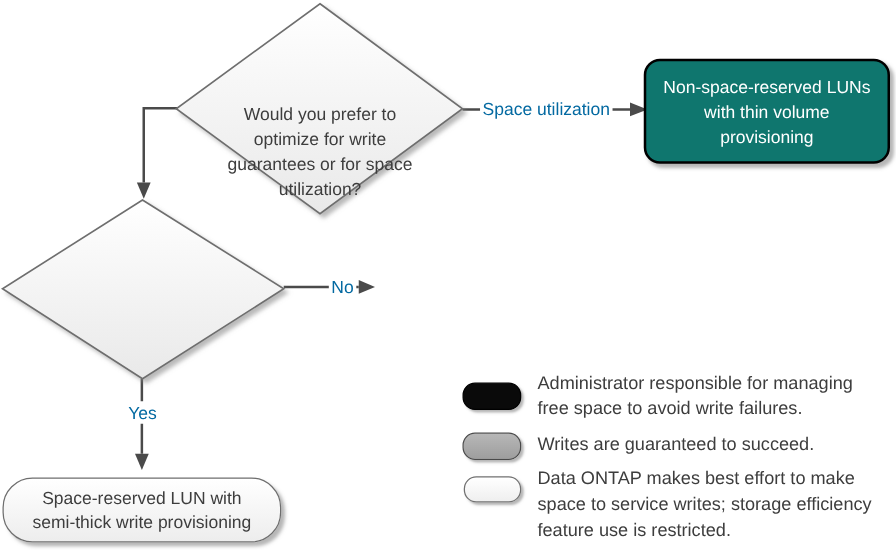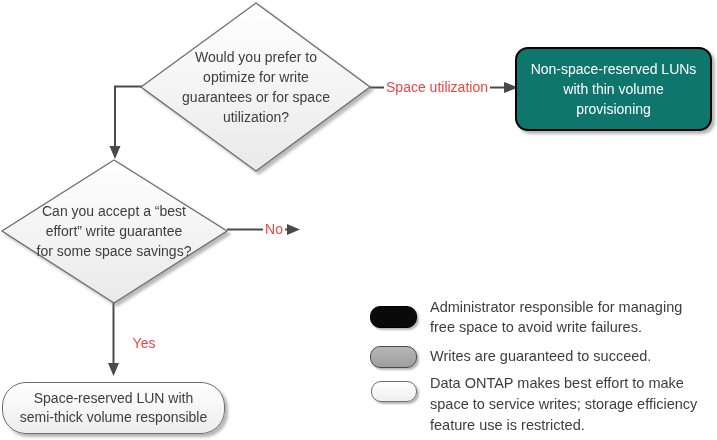--- a/index.html
+++ b/index.html
@@ -6,21 +6,21 @@
   .canvas{
     position:relative;width:717px;height:440px;background:#ffffff;overflow:hidden;
     font-family:"Liberation Sans","DejaVu Sans",sans-serif;color:#3d3d3d;
   }
   .layer{position:absolute;left:0;top:0;width:717px;height:440px;}
   svg.layer{z-index:1;}
 
   .shape-text{
     position:absolute;display:flex;align-items:center;justify-content:center;
     text-align:center;font-size:14px;line-height:20px;white-space:pre-line;
-    color:#3d3d3d;z-index:2;
+    color:#3d3d3d;z-index:2;margin-top:34px;
   }
 
   .pill{
     position:absolute;display:flex;align-items:center;justify-content:center;
     text-align:center;font-size:14px;line-height:19px;white-space:pre-line;
     box-shadow:3px 3px 3px rgba(110,110,110,0.5);z-index:2;
   }
   .pill.black{
     left:515px;top:47px;width:193px;height:80px;border-radius:13px;
     background:#0f766e;border:2px solid #000;color:#ffffff;line-height:20px;
@@ -29,21 +29,21 @@
     left:300px;top:200px;width:220px;height:52px;border-radius:25px;
     background:linear-gradient(180deg,#b7b7b7,#9e9e9e);border:2px solid #424242;color:#141414;
   }
   .pill.white{
     left:2px;top:382px;width:221px;height:50px;border-radius:24px;
     background:linear-gradient(180deg,#ffffff,#ededed);border:1.5px solid #6e6e6e;color:#3d3d3d;
   }
 
   .edge-label{
     position:absolute;transform:translate(-50%,-50%);background:#ffffff;
-    font-size:14px;white-space:nowrap;padding:1px 2px;z-index:2;color:#ef4444;
+    font-size:14px;white-space:nowrap;padding:1px 2px;z-index:2;color:#0369a1;
   }
 
   .legend-swatch{
     position:absolute;width:45px;height:20px;border-radius:10px;
     box-shadow:2px 2px 2px rgba(110,110,110,0.5);z-index:2;
   }
   .legend-swatch.black{left:370px;top:306px;background:#0a0a0a;border:1px solid #000;}
   .legend-swatch.gray{left:370px;top:346px;background:linear-gradient(180deg,#b7b7b7,#9e9e9e);border:1.5px solid #4a4a4a;}
   .legend-swatch.white{left:371px;top:381px;width:44px;height:19px;background:linear-gradient(180deg,#ffffff,#efefef);border:1px solid #707070;}
 
@@ -93,38 +93,35 @@
 
     <polygon points="256,3 370,87 256,171 141,87" fill="url(#shapeGrad)" stroke="#6e6e6e" stroke-width="1.3" filter="url(#ds)"></polygon>
     <polygon points="114,160 227,231 114,303 2,231" fill="url(#shapeGrad)" stroke="#6e6e6e" stroke-width="1.3" filter="url(#ds)"></polygon>
   </svg>
 
   <div class="shape-text" style="left:161px;top:46px;width:190px;height:82px;">Would you prefer to
 optimize for write
 guarantees or for space
 utilization?</div>
 
-  <div class="shape-text" style="left:19px;top:196px;width:190px;height:70px;">Can you accept a “best
-effort” write guarantee
-for some space savings?</div>
 
   <span class="edge-label" style="left:437px;top:87px;">Space utilization</span>
 
 
   <span class="edge-label" style="left:274px;top:229px;">No</span>
 
-  <span class="edge-label" style="left:114px;top:343px;margin-left:30px;">Yes</span>
+  <span class="edge-label" style="left:114px;top:330px;">Yes</span>
 
   <div class="pill black">Non-space-reserved LUNs
 with thin volume
 provisioning</div>
 
 
   <div class="pill white">Space-reserved LUN with
-semi-thick volume responsible</div>
+semi-thick write provisioning</div>
 
   <div>
     <div class="legend-swatch black"></div>
     <div class="legend-text row1">Administrator responsible for managing
 free space to avoid write failures.</div>
 
     <div class="legend-swatch gray"></div>
     <div class="legend-text row2">Writes are guaranteed to succeed.</div>
 
     <div class="legend-swatch white"></div>

